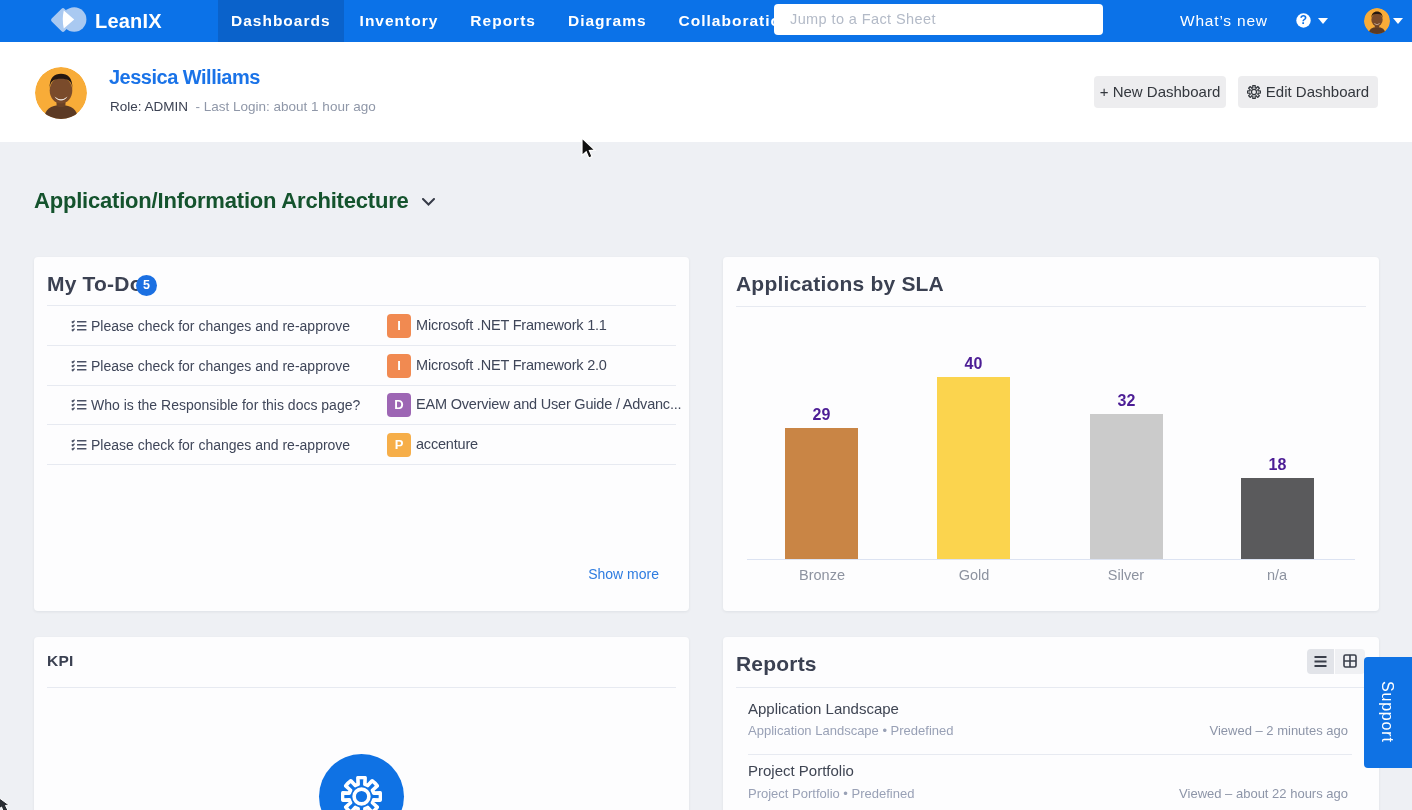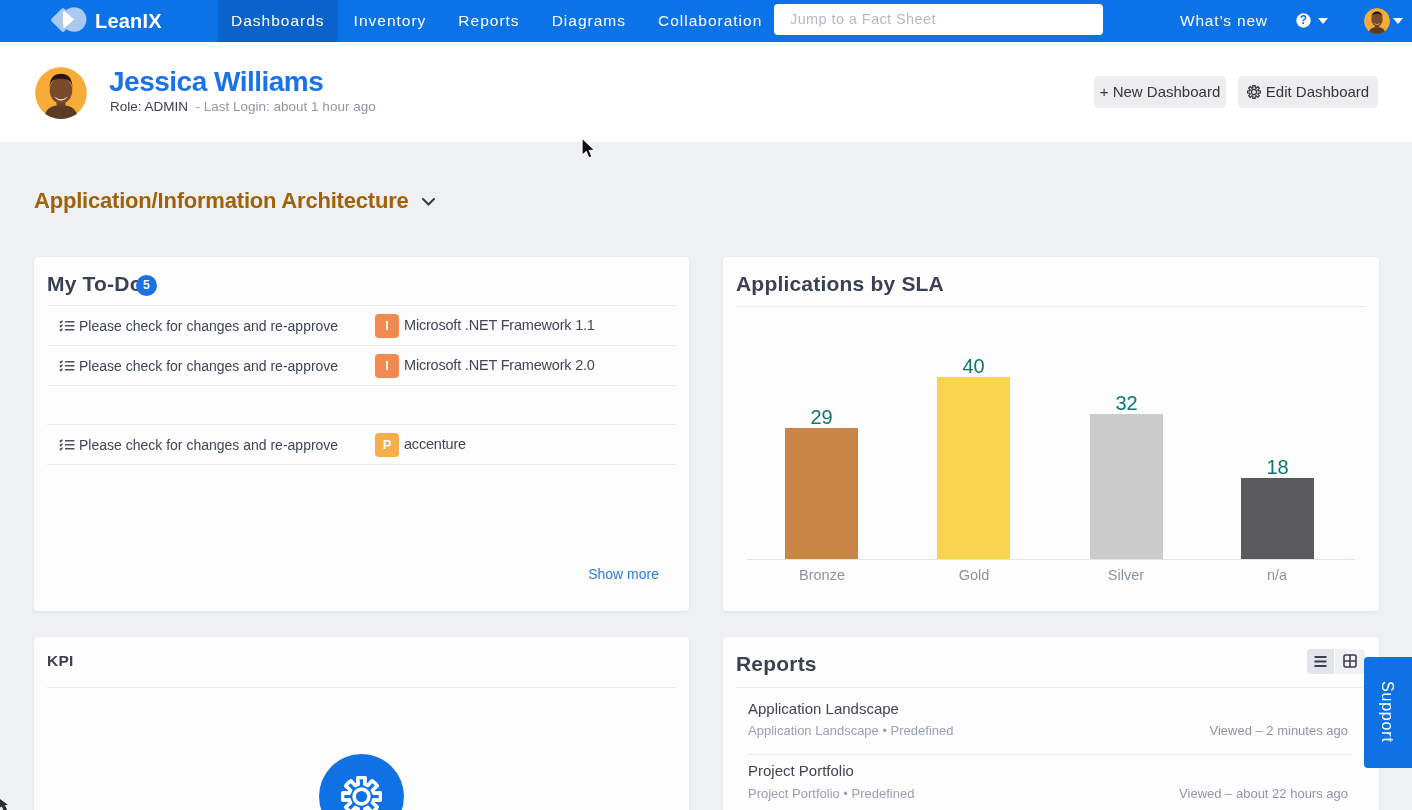--- a/index.html
+++ b/index.html
@@ -2,54 +2,54 @@
 <html><head>
 <meta charset="utf-8">
 <style>
 * { margin:0; padding:0; box-sizing:border-box; }
 html,body { width:1412px; height:810px; overflow:hidden; font-family:"Liberation Sans",sans-serif; background:#eef0f4; }
 .abs { position:absolute; }
 
 
 #nav { position:absolute; top:0; left:0; width:1412px; height:42px; background:#0b72e8; z-index:20; }
 #nav .brand { position:absolute; left:95px; top:0; line-height:42px; color:#fff; font-size:20px; font-weight:bold; letter-spacing:.2px; }
-#menu { position:absolute; left:218px; top:0; height:42px; display:flex; }
+#menu { position:absolute; left:218px; top:0; height:42px; display:flex;font-weight:bold; }
 #menu .mi { height:42px; line-height:42px; padding:0 16px; color:#fff; font-size:15.5px; letter-spacing:1px; }
 #menu .mi.act { padding:0 13px; }
 #menu .mi.act { background:#0a62cb; }
 #navsearch { position:absolute; left:774px; top:4px; width:329px; height:31px; background:#fff; border-radius:4px; }
 #navsearch span { position:absolute; left:16px; top:7px; font-size:14.5px; color:#b3bac7; letter-spacing:.4px; }
 .navlink { position:absolute; top:0; line-height:42px; color:#fff; font-size:15.5px; letter-spacing:.8px; }
 
 
 #header { position:absolute; top:42px; left:0; width:1412px; height:100px; background:#ffffff; }
-#uname { position:absolute; left:109px; top:24px; font-size:28px; font-weight:bold; color:#1a73e8; letter-spacing:-0.5px; }
+#uname { position:absolute; left:109px; top:24px; font-size:20px; font-weight:bold; color:#1a73e8; letter-spacing:-0.5px; }
 #urole { position:absolute; left:110px; top:57px; font-size:13.5px; color:#3b4152; }
 #urole .gray { color:#8f97a8; }
 .hbtn { position:absolute; top:34px; height:32px; background:#ededef; border-radius:4px; font-size:15px; color:#33373d; line-height:32px; text-align:center; }
 
 
-#pagehead { position:absolute; left:34px; top:188px; font-size:22px; font-weight:bold; color:#a16207; letter-spacing:-0.2px; }
+#pagehead { position:absolute; left:34px; top:188px; font-size:22px; font-weight:bold; color:#14532d; letter-spacing:-0.2px; }
 
 
 .card { position:absolute; background:#fdfdfe; border-radius:4px; box-shadow:0 1px 3px rgba(40,50,70,.08); }
 .ctitle { position:absolute; left:13px; top:15px; font-size:21px; font-weight:bold; color:#3b4152; letter-spacing:.2px; }
 .cdiv { position:absolute; left:13px; right:13px; height:0; border-top:1px solid #e7eaf1; }
 
 
-.trow { position:absolute; left:4px; width:100%; height:39px; }
+.trow { position:absolute; left:16px; width:100%; height:39px; }
 .trow .tico { position:absolute; left:21px; top:14px; }
 .trow .ttxt { position:absolute; left:41px; top:12px; font-size:14px; color:#3f4659; }
 .trow .fbadge { position:absolute; left:337px; top:8px; width:24px; height:24px; border-radius:4px; color:#fff; font-size:13px; font-weight:bold; text-align:center; line-height:24px; }
 .trow .ftxt { position:absolute; left:366px; top:11px; font-size:14.5px; letter-spacing:-0.2px; color:#3f4659; }
 .rline { position:absolute; left:13px; right:13px; border-top:1px solid #e7eaf1; }
 
 
 .bar { position:absolute; width:73px; }
-.bval { position:absolute; width:73px; text-align:center; font-size:20px; font-weight:normal; color:#0f766e; }
+.bval { position:absolute; width:73px; text-align:center; font-size:16px; font-weight:bold; color:#4c1d95; }
 .blab { position:absolute; width:120px; text-align:center; font-size:14.5px; color:#8d93a0; }
 
 
 .rtitle { position:absolute; left:25px; font-size:15px; color:#3f4553; }
 .rsub { position:absolute; left:25px; font-size:13px; color:#99a1b6; }
 .rview { position:absolute; right:31px; font-size:13px; color:#8d95a8; }
 
 #support { position:absolute; left:1364px; top:657px; width:48px; height:111px; background:#0f72e4; border-radius:4px 0 0 4px; }
 #support span { position:absolute; left:14px; top:24px; writing-mode:vertical-rl; color:#fff; font-size:16px; letter-spacing:.8px; }
 </style>
@@ -158,20 +158,33 @@
           <path d="M0.8 5.6 l1 1 l1.7-2"></path>
           <path d="M0.8 9.6 l1 1 l1.7-2"></path>
           <path d="M6 1.8 H15.4 M6 5.8 H15.4 M6 9.8 H15.4"></path>
         </g>
       </svg>
     <div class="ttxt">Please check for changes and re-approve</div>
     <div class="fbadge" style="background:#f18a51;">I</div>
     <div class="ftxt">Microsoft .NET Framework 2.0</div>
   </div>
   <div class="rline" style="top:127.5px;"></div>
+  <div class="trow" style="top:128px;">
+    <svg class="tico" width="16" height="12" viewBox="0 0 16 12">
+        <g stroke="#4a5165" stroke-width="1.4" fill="none">
+          <path d="M0.8 1.6 l1 1 l1.7-2"></path>
+          <path d="M0.8 5.6 l1 1 l1.7-2"></path>
+          <path d="M0.8 9.6 l1 1 l1.7-2"></path>
+          <path d="M6 1.8 H15.4 M6 5.8 H15.4 M6 9.8 H15.4"></path>
+        </g>
+      </svg>
+    <div class="ttxt">Who is the Responsible for this docs page?</div>
+    <div class="fbadge" style="background:#9d66b4;">D</div>
+    <div class="ftxt">EAM Overview and User Guide / Advanc...</div>
+  </div>
   <div class="rline" style="top:167px;"></div>
   <div class="trow" style="top:167.5px;">
     <svg class="tico" width="16" height="12" viewBox="0 0 16 12">
         <g stroke="#4a5165" stroke-width="1.4" fill="none">
           <path d="M0.8 1.6 l1 1 l1.7-2"></path>
           <path d="M0.8 5.6 l1 1 l1.7-2"></path>
           <path d="M0.8 9.6 l1 1 l1.7-2"></path>
           <path d="M6 1.8 H15.4 M6 5.8 H15.4 M6 9.8 H15.4"></path>
         </g>
       </svg>

